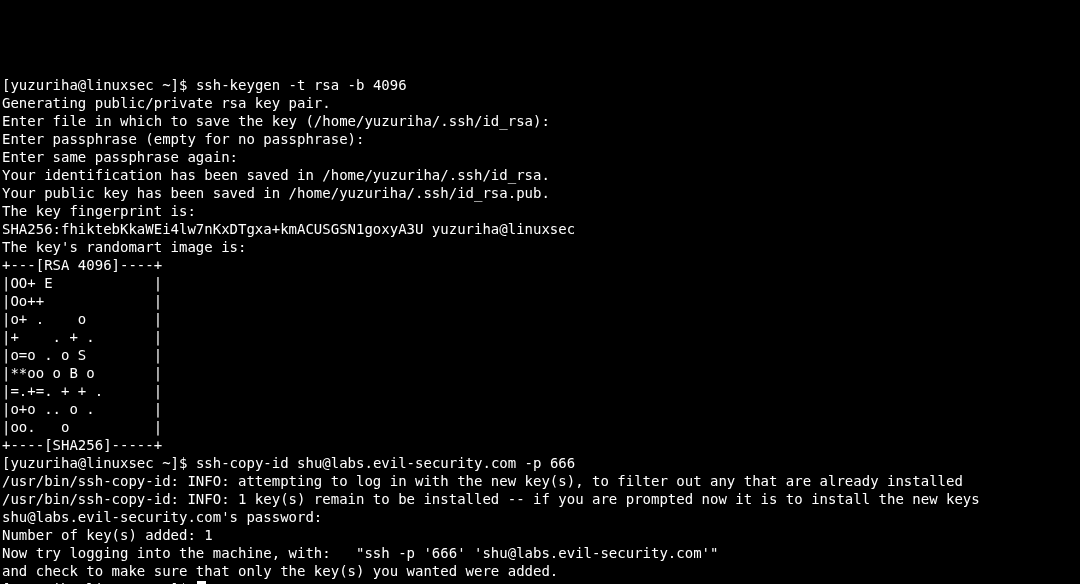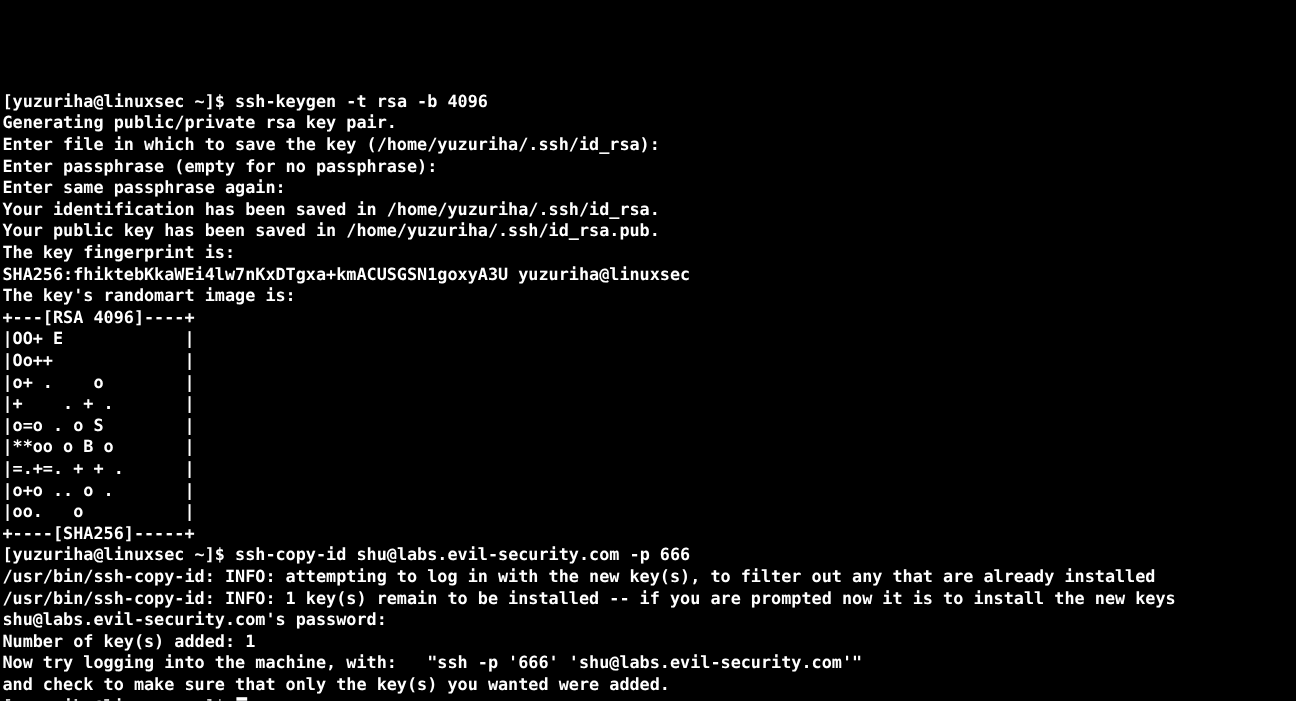--- a/index.html
+++ b/index.html
@@ -22,21 +22,20 @@
     .cursor {
       display: inline-block;
       width: 9px;
       height: 16px;
       background-color: #ffffff;
       vertical-align: text-bottom;
       margin-left: 1px;
     }
     .line {
       display: block;
-      font-weight: bold;
     }
   </style>
 </head>
 <body>
 
 
 
 <div><span class="line"><span>[yuzuriha@linuxsec ~]$ </span><span>ssh-keygen -t rsa -b 4096</span></span><span class="line">Generating public/private rsa key pair.</span><span class="line">Enter file in which to save the key (/home/yuzuriha/.ssh/id_rsa):</span><span class="line">Enter passphrase (empty for no passphrase):</span><span class="line">Enter same passphrase again:</span><span class="line">Your identification has been saved in /home/yuzuriha/.ssh/id_rsa.</span><span class="line">Your public key has been saved in /home/yuzuriha/.ssh/id_rsa.pub.</span><span class="line">The key fingerprint is:</span><span class="line">SHA256:fhiktebKkaWEi4lw7nKxDTgxa+kmACUSGSN1goxyA3U yuzuriha@linuxsec</span><span class="line">The key's randomart image is:</span><span class="line">+---[RSA 4096]----+</span><span class="line">|OO+ E            |</span><span class="line">|Oo++             |</span><span class="line">|o+ .    o        |</span><span class="line">|+    . + .       |</span><span class="line">|o=o . o S        |</span><span class="line">|**oo o B o       |</span><span class="line">|=.+=. + + .      |</span><span class="line">|o+o .. o .       |</span><span class="line">|oo.   o          |</span><span class="line">+----[SHA256]-----+</span><span class="line"><span>[yuzuriha@linuxsec ~]$ </span><span>ssh-copy-id shu@labs.evil-security.com -p 666</span></span><span class="line">/usr/bin/ssh-copy-id: INFO: attempting to log in with the new key(s), to filter out any that are already installed</span><span class="line">/usr/bin/ssh-copy-id: INFO: 1 key(s) remain to be installed -- if you are prompted now it is to install the new keys</span><span class="line">shu@labs.evil-security.com's password:</span><span class="line"></span><span class="line">Number of key(s) added: 1</span><span class="line"></span><span class="line">Now try logging into the machine, with:   "ssh -p '666' 'shu@labs.evil-security.com'"</span><span class="line">and check to make sure that only the key(s) you wanted were added.</span><span class="line"></span><span class="line"><span>[yuzuriha@linuxsec ~]$ </span><span class="cursor"></span></span></div>
 
 

